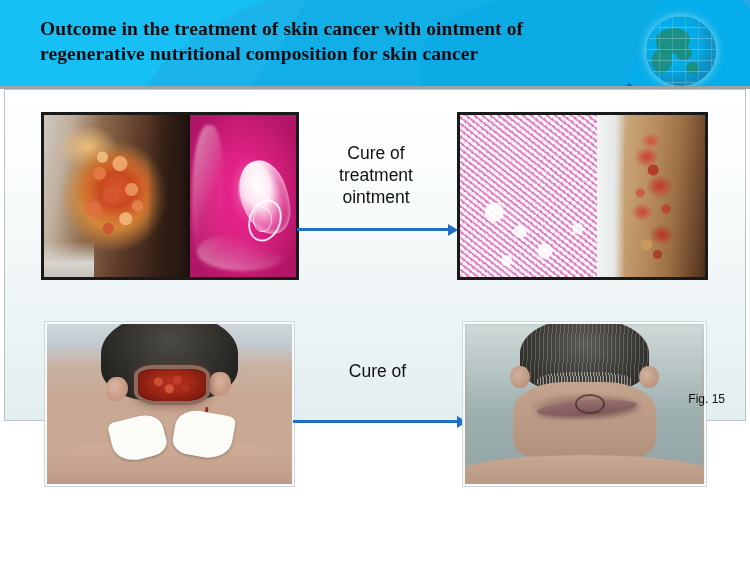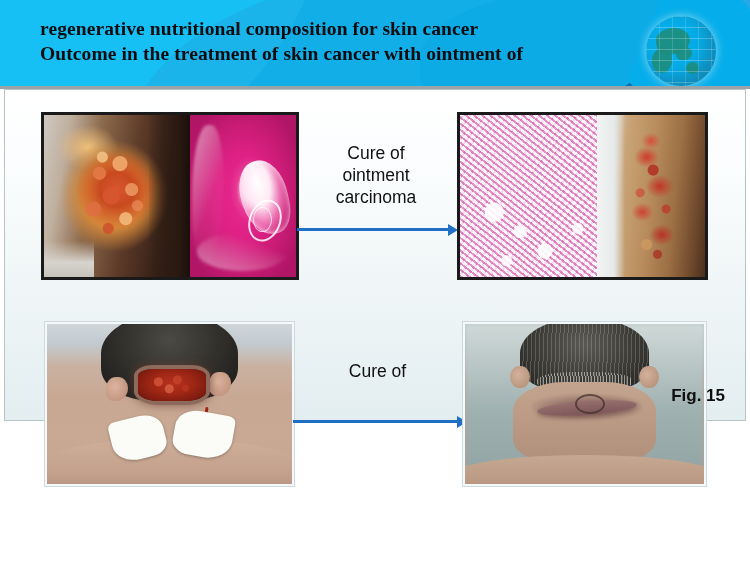--- a/index.html
+++ b/index.html
@@ -246,36 +246,36 @@
     font-size:17.5px;line-height:22px;font-family:"Liberation Sans",sans-serif;
   }
   .arrow{position:absolute;height:3px;background:#1f6fc4;}
   .arrow:after{
     content:"";position:absolute;right:-9px;top:-4.5px;
     width:0;height:0;border-left:10px solid #1f6fc4;
     border-top:6px solid transparent;border-bottom:6px solid transparent;
   }
   .figlabel{
     position:absolute;right:20px;bottom:14px;
-    font-size:17px;font-weight:bold;color:#0e0e0e;
+    font-size:12px;font-weight:normal;color:#0e0e0e;
   }
 </style>
 </head>
 <body>
 
 <div class="slide">
 
   <div class="header">
     <div class="hdr-wave1"></div>
     <div class="hdr-wave2"></div>
     <div class="hdr-wave3"></div>
 
     <div class="title">
+      <div>Outcome in the treatment of skin cancer with ointment of</div>
       <div>regenerative nutritional composition for skin cancer</div>
-      <div>Outcome in the treatment of skin cancer with ointment of</div>
     </div>
 
     <div class="globe-art">
       <div class="ribbon r1"></div>
       <div class="ribbon r2"></div>
       <div class="ribbon r3"></div>
       <div class="ribbon r4"></div>
       <div class="globe">
         <div class="land l1"></div>
         <div class="land l2"></div>
@@ -303,22 +303,22 @@
           <div class="stroma-band2"></div>
           <div class="keratin-pearl"></div>
           <div class="pearl-swirl"></div>
           <div class="pearl-swirl2"></div>
         </div>
       </div>
     </div>
 
     <div class="caption" style="left:296px;top:52px;width:150px;">
       <div>Cure of</div>
+      <div>treatment</div>
       <div>ointment</div>
-      <div>carcinoma</div>
     </div>
     <div class="arrow" style="left:292px;top:138px;width:152px;"></div>
 
     <div class="frame dark" style="left:452px;top:22px;width:245px;height:162px;">
       <div class="half" style="left:0;width:56%;">
         <div class="ph-histo-light"></div>
       </div>
       <div class="half" style="left:56%;width:44%;">
         <div class="ph-limb-heal">
           <div class="heal-speck"></div>

